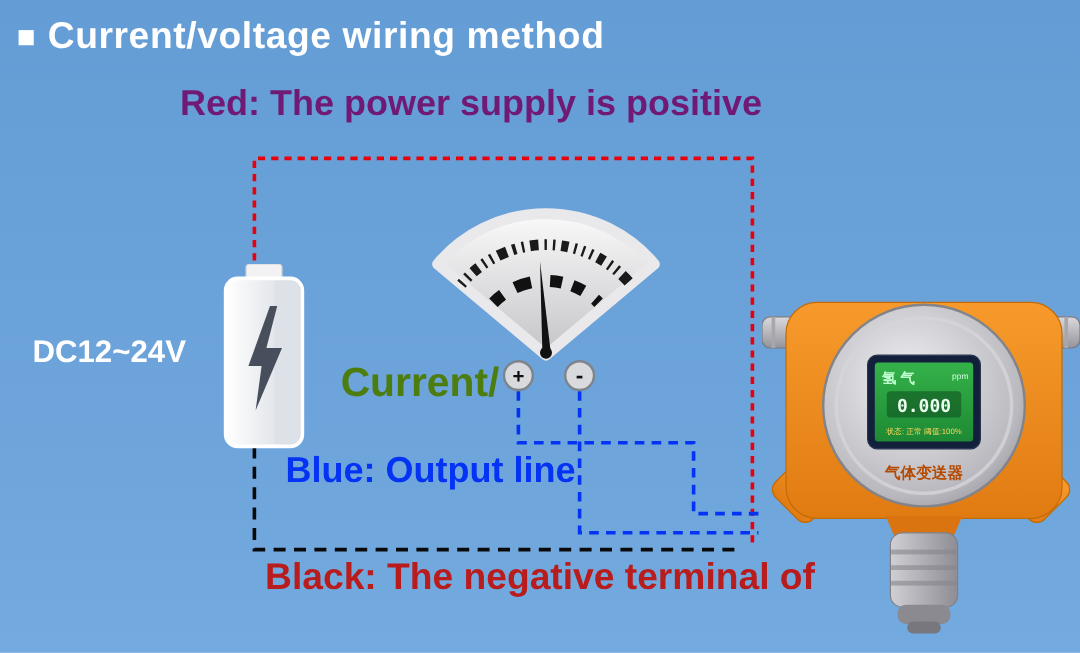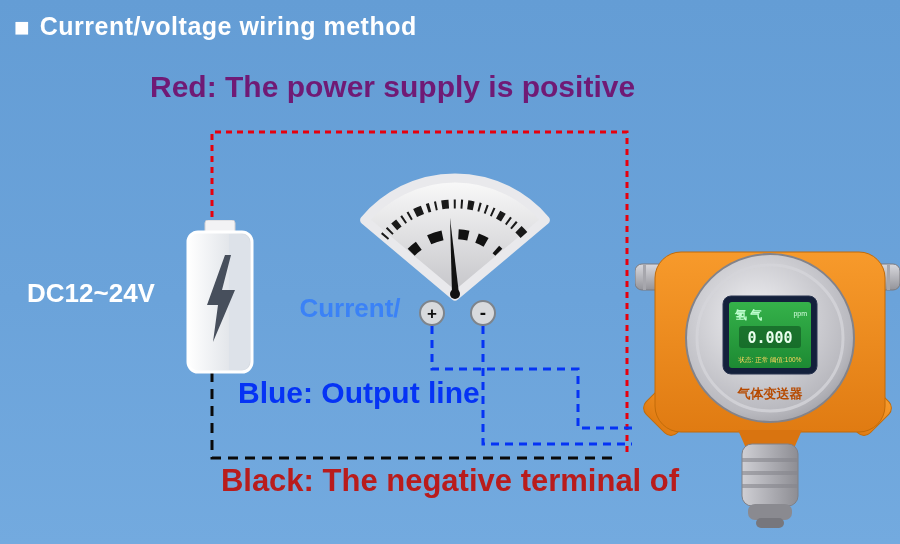--- a/index.html
+++ b/index.html
@@ -7,27 +7,27 @@
     width:900px;height:544px;position:relative;overflow:hidden;
     background:linear-gradient(180deg,#649dd5 0%,#6ba3da 55%,#73aadf 100%);
     font-family:"Liberation Sans",sans-serif;
   }
   .abs{position:absolute;}
   .layer-wires{z-index:1;pointer-events:none;}
   .layer-parts{z-index:2;}
   .layer-text{z-index:3;}
   .title-row{top:12px;left:14px;display:flex;align-items:center;gap:10px;color:#ffffff;}
   .title-bullet{font-size:26px;line-height:1;}
-  .title-text{font-size:25px;font-weight:bold;letter-spacing:.5px;text-align:center;}
+  .title-text{font-size:31px;font-weight:bold;letter-spacing:.5px;text-align:center;}
   .red-label{top:70px;left:150px;width:540px;text-align:left;
     color:#701a75;font-size:30px;font-weight:bold;}
   .ps-label{top:276px;left:0;width:182px;text-align:center;color:#ffffff;
     font-size:26px;font-weight:bold;line-height:35px;}
-  .meter-label{top:288px;left:272px;width:156px;text-align:center;color:#3b82f6;
-    font-size:26px;font-weight:bold;line-height:40px;}
+  .meter-label{top:299px;left:272px;width:156px;text-align:center;color:#4d7c0f;
+    font-size:34px;font-weight:bold;line-height:40px;}
   .blue-label{top:376px;left:218px;color:#0533f5;font-size:30px;font-weight:bold;margin-left:20px;}
   .black-label{top:462px;left:170px;width:560px;text-align:center;color:#b91c1c;
     font-size:31px;font-weight:bold;line-height:37px;}
   svg text.cn{font-family:"Liberation Sans",sans-serif;}
   svg text.mono{font-family:"DejaVu Sans Mono",monospace;}
 </style>
 </head>
 <body>
 
 <svg class="abs layer-wires" width="900" height="544" viewBox="0 0 900 544" style="top:0;left:0;">

